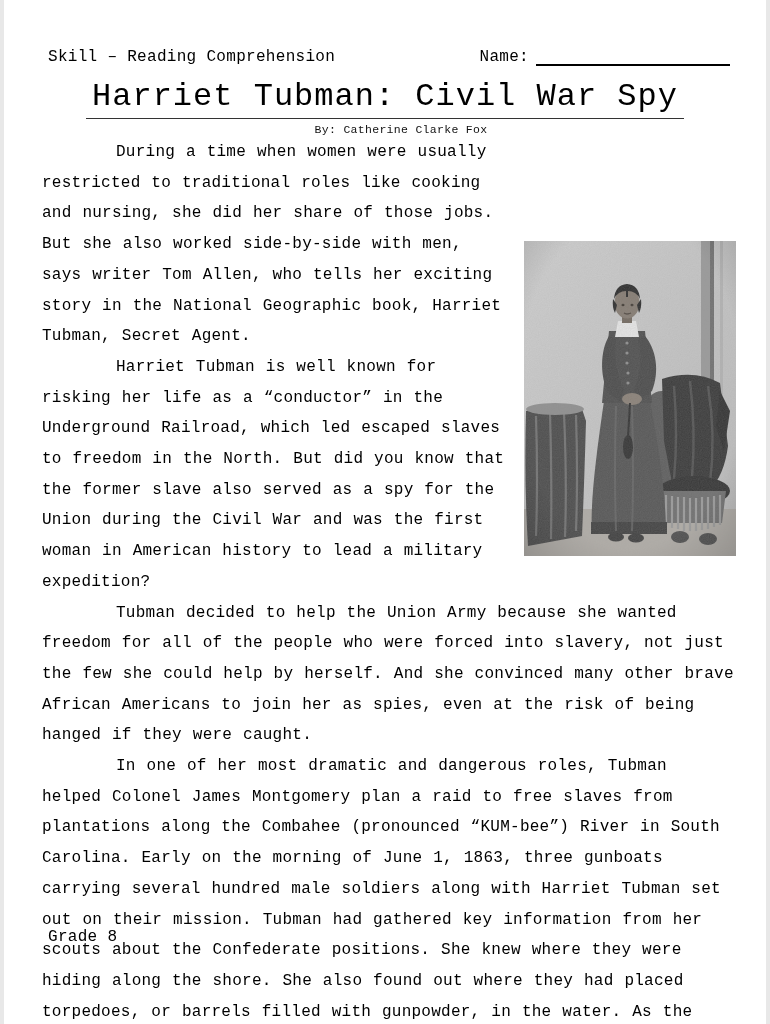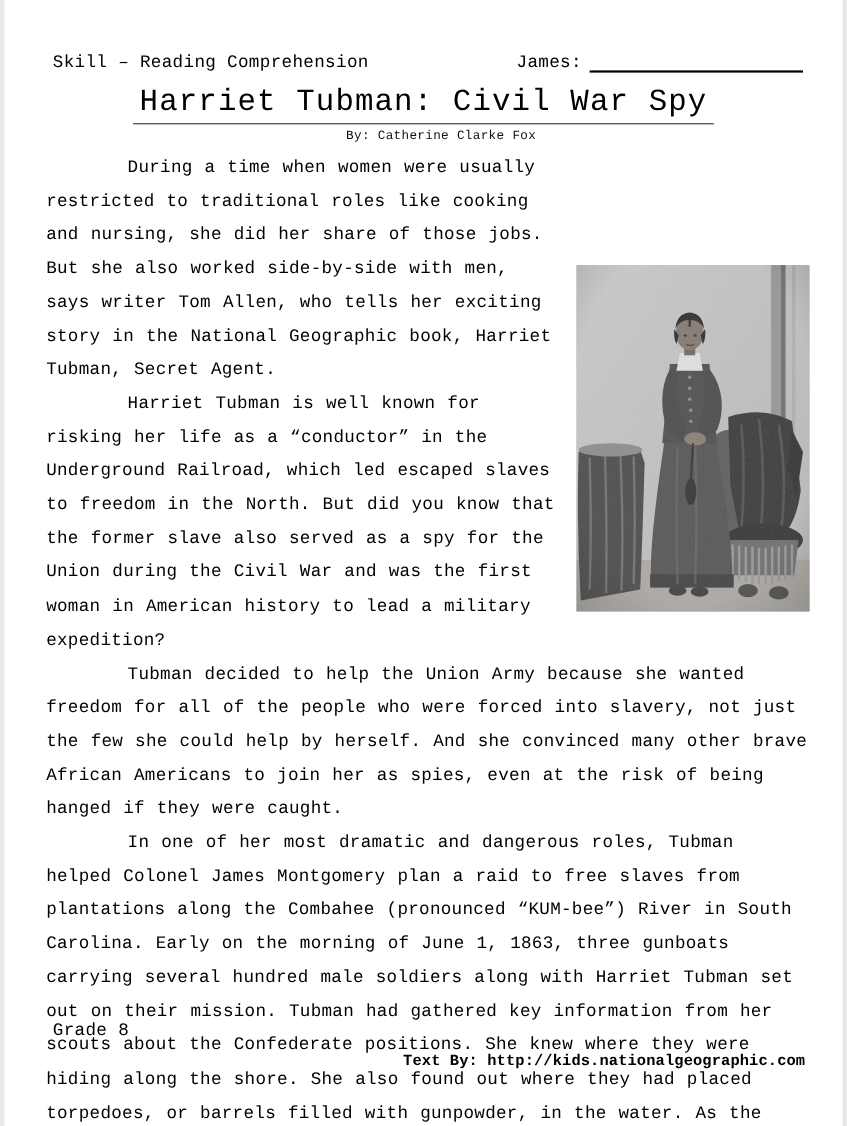--- a/index.html
+++ b/index.html
@@ -37,21 +37,21 @@
   .title-wrap {
     position: absolute;
     top: 78px;
     left: 0;
     right: 0;
     text-align: center;
   }
   .title {
     display: inline-block;
     margin: 0;
-    font-size: 28px;
+    font-size: 32px;
     font-weight: normal;
     letter-spacing: 1px;
     border-bottom: 1.5px solid #333;
     padding: 0 6px 3px 6px;
   }
   .byline {
     margin-top: 4px;
     font-size: 11.5px;
     letter-spacing: 0.3px;
     color: #111;
@@ -98,21 +98,21 @@
   }
 </style>
 </head>
 <body>
 
 <div class="page">
 
   <div class="header">
     <span>Skill – Reading Comprehension</span>
     <span class="name-area">
-      <span>James:</span>
+      <span>Name:</span>
       <span class="name-line"></span>
     </span>
   </div>
 
   <div class="title-wrap">
     <h1 class="title">Harriet Tubman: Civil War Spy</h1>
     <div class="byline">By: Catherine Clarke Fox</div>
   </div>
 
   <div class="content">
@@ -223,17 +223,16 @@
     <p>During a time when women were usually restricted to traditional roles like cooking and nursing, she did her share of those jobs. But she also worked side-by-side with men, says writer Tom Allen, who tells her exciting story in the National Geographic book, Harriet Tubman, Secret Agent.</p>
     <p>Harriet Tubman is well known for risking her life as a “conductor” in the Underground Railroad, which led escaped slaves to freedom in the North. But did you know that the former slave also served as a spy for the Union during the Civil War and was the first woman in American history to lead a military expedition?</p>
     <p>Tubman decided to help the Union Army because she wanted freedom for all of the people who were forced into slavery, not just the few she could help by herself. And she convinced many other brave African Americans to join her as spies, even at the risk of being hanged if they were caught.</p>
     <p>In one of her most dramatic and dangerous roles, Tubman helped Colonel James Montgomery plan a raid to free slaves from plantations along the Combahee (pronounced “KUM-bee”) River in South Carolina. Early on the morning of June 1, 1863, three gunboats carrying several hundred male soldiers along with Harriet Tubman set out on their mission. Tubman had gathered key information from her scouts about the Confederate positions. She knew where they were hiding along the shore. She also found out where they had placed torpedoes, or barrels filled with gunpowder, in the water. As the early morning fog lifted on some of the South's most important rice plantations, the Union expedition hit hard. The raiders set fire to buildings and destroyed bridges, so they couldn't be used by the Confederate Army. They also freed about 750 slaves——men, women, children, and babies——and did not lose one soldier in the attack.</p>
   </div>
 
   <div class="footer">
     <span class="grade">Grade 8</span>
     <span class="credits">
       <br>
-      <span>Text By: http://kids.nationalgeographic.com</span>
     </span>
   </div>
 
 </div>
 
 </body></html>

